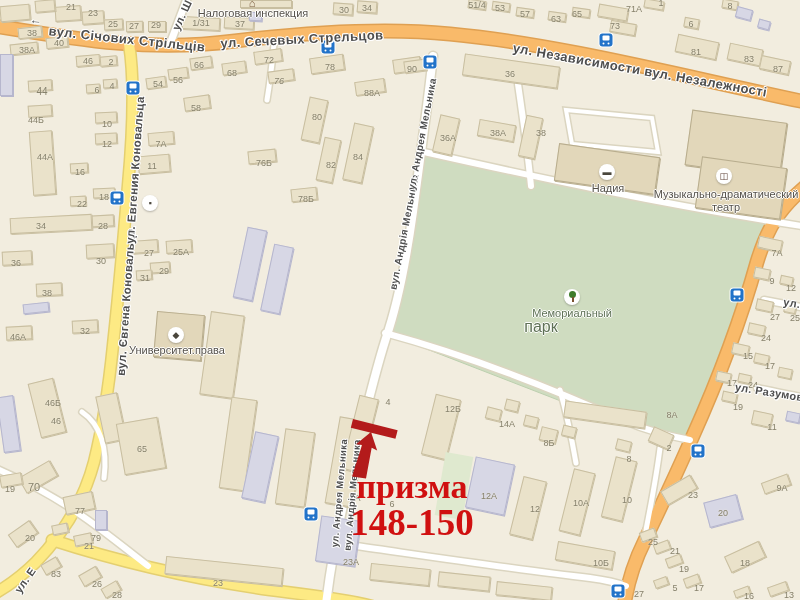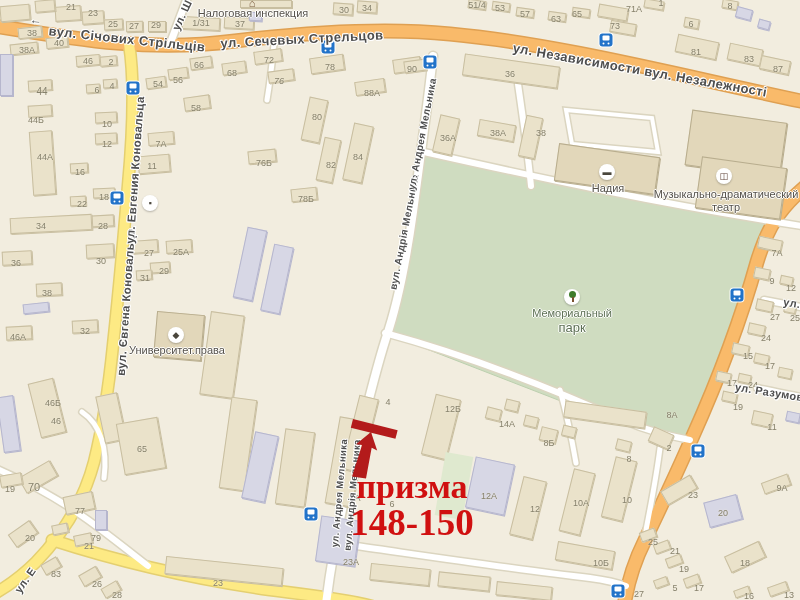--- a/index.html
+++ b/index.html
@@ -423,21 +423,21 @@
       <div class="lbl street" style="left: 792px; top: 303px; font-size: 11px; transform: translate(-50%, -50%) rotate(9deg);">ул.</div>
       <div class="lbl street" style="left: 25px; top: 580px; font-size: 11px; transform: translate(-50%, -50%) rotate(-55deg);">ул. Е</div>
       <div class="lbl street" style="left: 182px; top: 15px; font-size: 11px; transform: translate(-50%, -50%) rotate(-65deg);">ул. Ш</div>
       <div class="lbl street" style="left: 36px; top: 20px; font-size: 12px; transform: translate(-50%, -50%) rotate(6deg);">←</div>
       <div class="lbl poi" style="left: 253px; top: 13px; font-size: 11px; transform: translate(-50%, -50%) rotate(0deg);">Налоговая инспекция</div>
       <div class="lbl poi" style="left: 177px; top: 350px; font-size: 11px; transform: translate(-50%, -50%) rotate(0deg);">Университет.права</div>
       <div class="lbl poi" style="left: 608px; top: 188px; font-size: 11px; transform: translate(-50%, -50%) rotate(0deg);">Надия</div>
       <div class="lbl poi" style="left: 726px; top: 194px; font-size: 11px; transform: translate(-50%, -50%) rotate(0deg);">Музыкально-драматический</div>
       <div class="lbl poi" style="left: 726px; top: 207px; font-size: 11px; transform: translate(-50%, -50%) rotate(0deg);">театр</div>
       <div class="lbl poi park" style="left: 572px; top: 313px; font-size: 11px; transform: translate(-50%, -50%) rotate(0deg);">Мемориальный</div>
-      <div class="lbl poi park" style="left: 572px; top: 327px; font-size: 13px; transform: translate(-50%, -50%) rotate(0deg);">парк</div>
+      <div class="lbl poi park" style="left: 541px; top: 327px; font-size: 16px; transform: translate(-50%, -50%) rotate(0deg);">парк</div>
     </div>
   <svg id="annsvg" width="800" height="600">
     <rect id="annbar" x="0" y="0" width="46" height="9" transform="translate(353,419) rotate(14)" fill="#b31b1b"></rect>
     <polygon id="annarrow" points="0,0 11,16 5,15 8,46 -6,48 -5,15 -11,16" transform="translate(371,432) rotate(16)" fill="#b31b1b"></polygon>
   </svg>
   <div class="ann" id="ann1" style="left: 412px; top: 487px; font-size: 34px; color: rgb(208, 16, 16);">призма</div>
   <div class="ann" id="ann2" style="left: 412px; top: 522px; font-size: 37px; color: rgb(208, 16, 16);">148-150</div>
 </div>
 
 </body></html>

